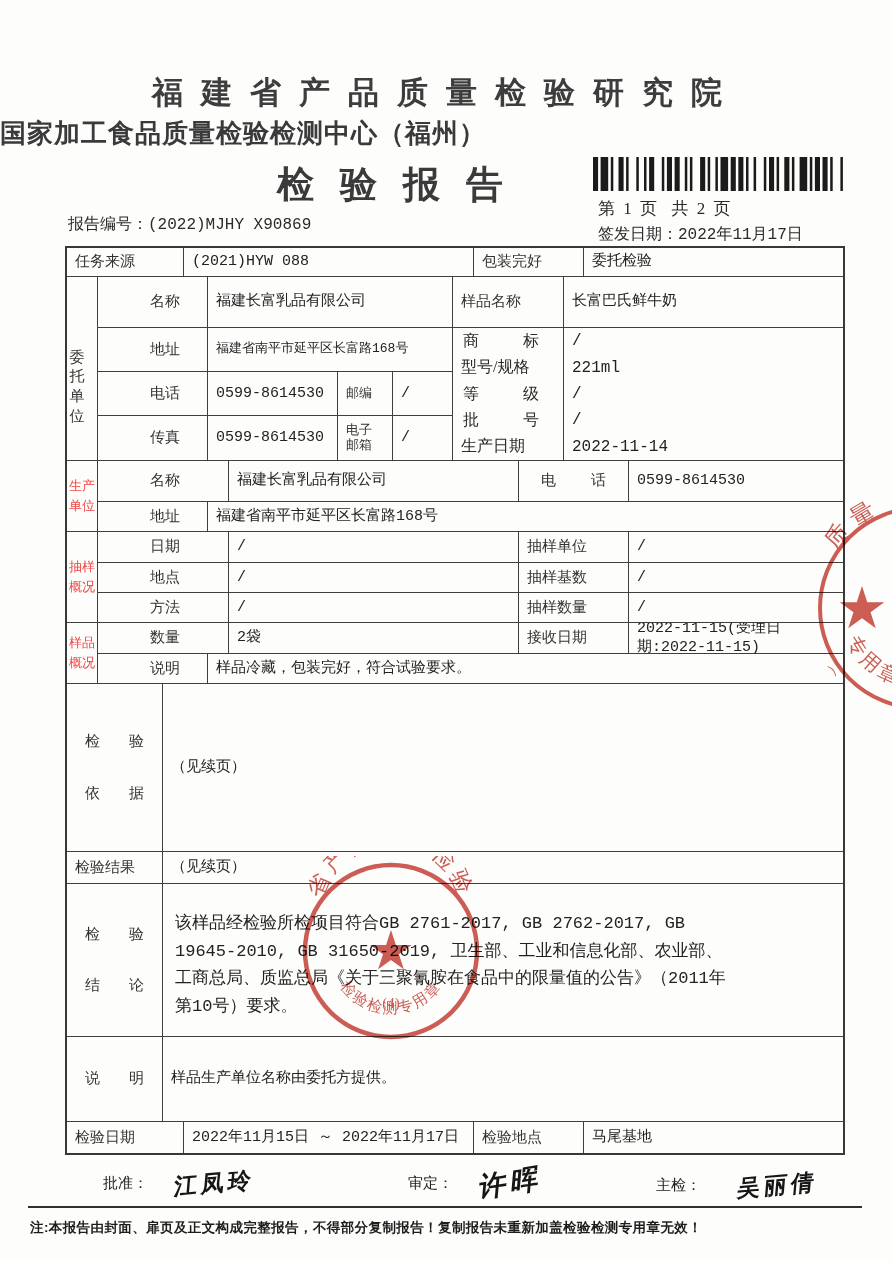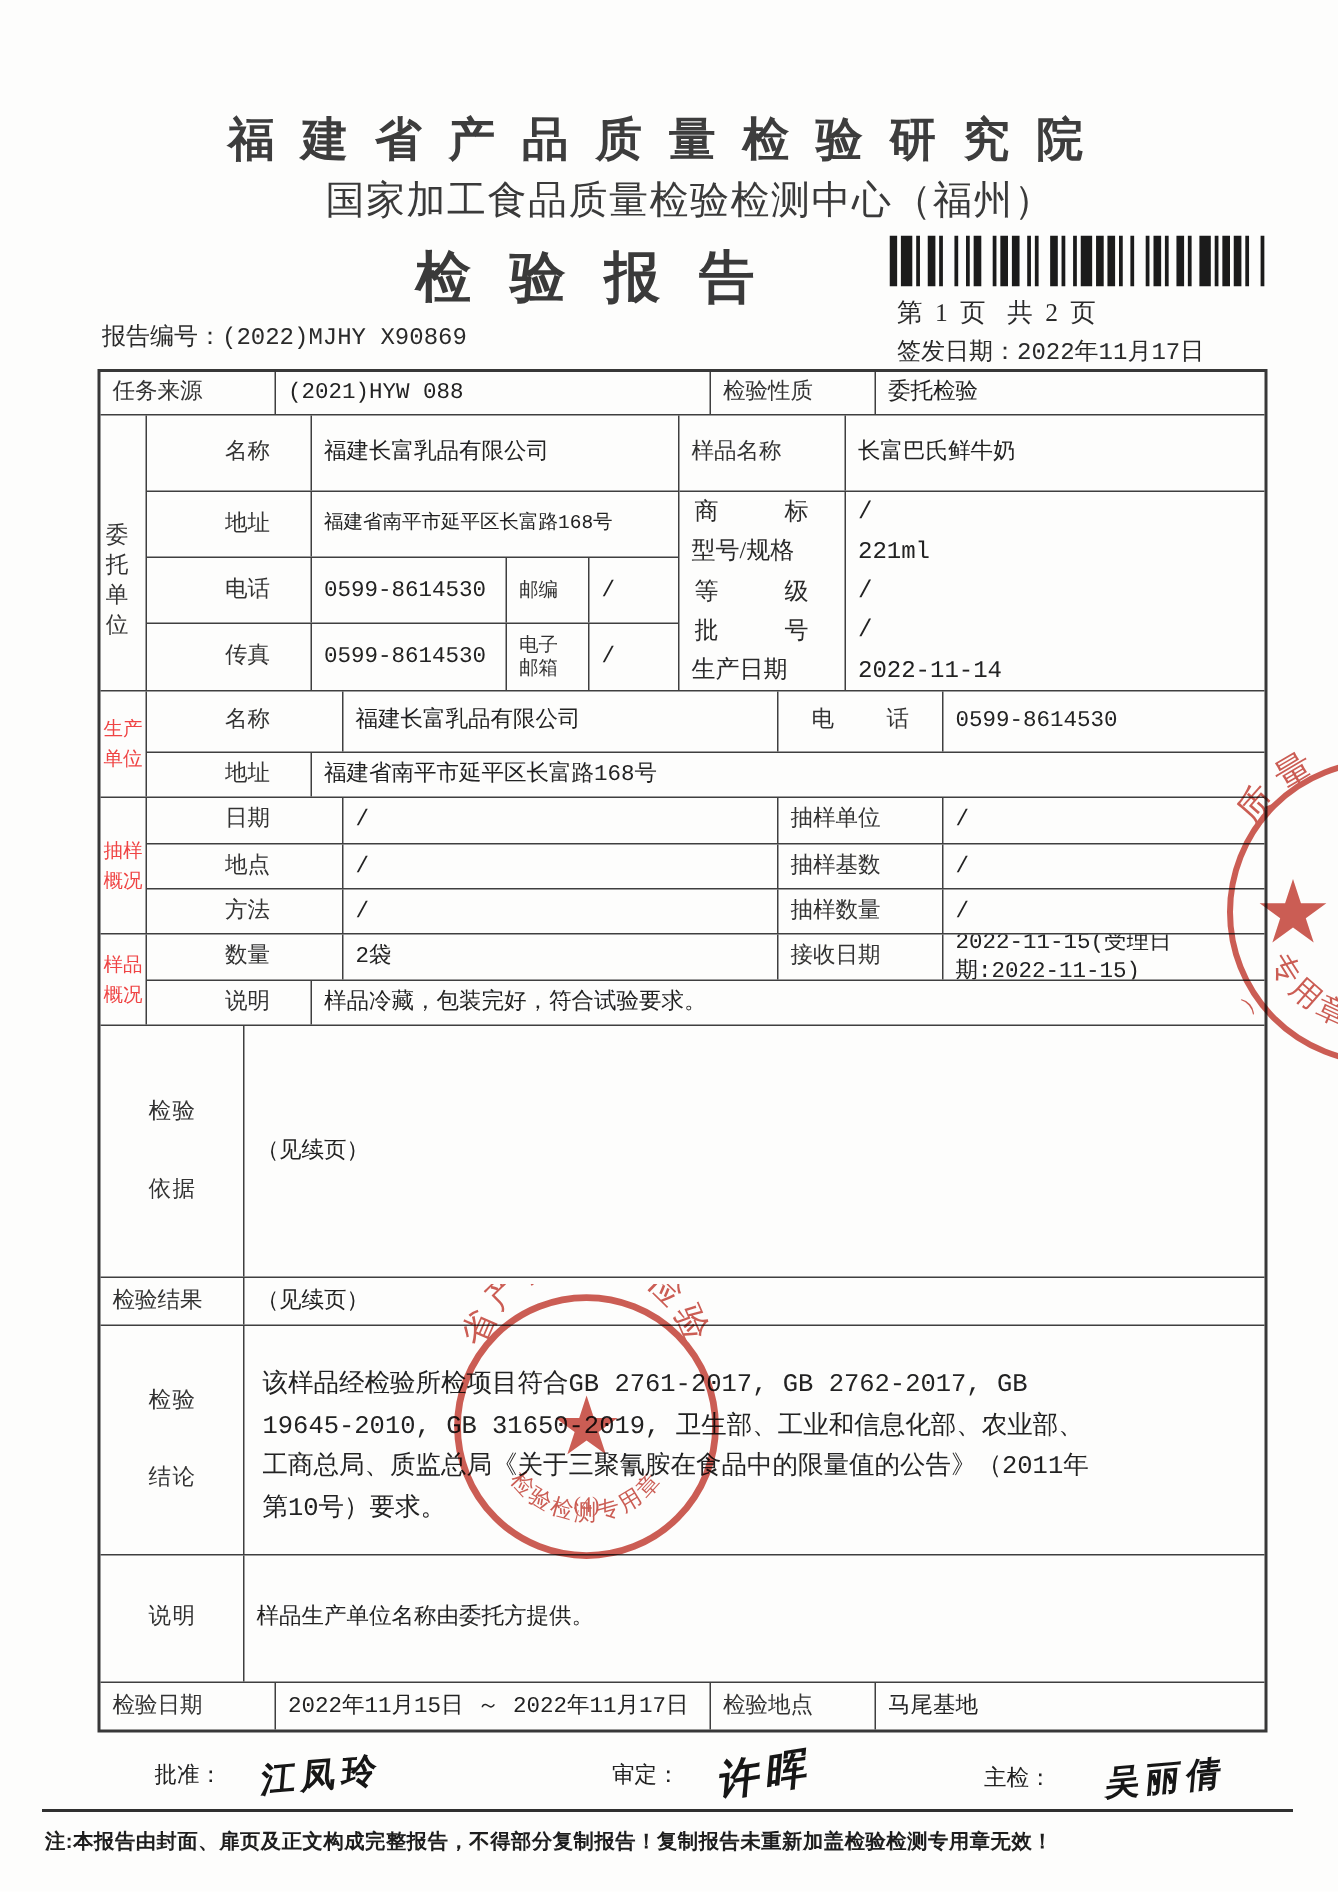--- a/index.html
+++ b/index.html
@@ -4,22 +4,22 @@
 <style>
   :root{ --line:#3f3f3f; --ink:#2a2a2a; --red:#c23a2f; }
   *{ box-sizing:border-box; margin:0; padding:0; }
   html,body{ width:892px; height:1261px; }
   body{ position:relative; background:#fdfdfc; overflow:hidden;
         font-family:"Liberation Serif","DejaVu Serif",serif; color:var(--ink); }
 
   
   .hdr-title{ position:absolute; top:72px; left:0; width:100%; text-align:center;
       font-size:31px; font-weight:700; letter-spacing:18px; padding-left:0; color:#3d3d3d; }
-  .hdr-sub{ position:absolute; top:116px; left:0; width:100%; text-align:center;
-      font-size:26px; font-weight:400; letter-spacing:1px; color:#3a3a3a;padding-left:28px; }
+  .hdr-sub{ position:absolute; top:116px; left:0; width:100%; 
+      font-size:26px; font-weight:700; letter-spacing:1px; color:#3a3a3a; }
   .hdr-report{ position:absolute; top:160px; left:0; width:780px; text-align:center;
       font-size:37px; font-weight:700; letter-spacing:26px; padding-left:26px; color:#3a3a3a; }
   .barcode{ position:absolute; left:593px; top:157px; width:258px; height:34px; }
   .pageinfo{ position:absolute; left:598px; top:197px; font-size:17px; letter-spacing:2px; white-space:pre; }
   .repno{ position:absolute; left:68px; top:214px; font-size:16px; }
   .issuedate{ position:absolute; left:598px; top:224px; font-size:16px; }
   .mono{ font-family:"Liberation Mono","DejaVu Sans Mono",monospace; }
 
   
   .rtable{ position:absolute; left:65px; top:246px; width:780px;
@@ -41,21 +41,21 @@
   .h85{ height:85px; } .h153{ height:153px; } .h168{ height:168px; } .h184{ height:184px; }
   .sm{ font-size:13px; line-height:1.15; }
   .vert{ writing-mode:vertical-lr; text-align:center; letter-spacing:20px; font-size:15px;
          padding:14px 0 0 0; width:30px; flex:none; display:block; color:#333; }
   .wrap2{ width:30px; flex:none; display:flex; align-items:center; justify-content:center;
           text-align:center; font-size:13px; line-height:20px; word-break:break-all; padding:0 2px; color:#ef4444; }
   .jl{ display:block; width:100%; text-align:justify; text-align-last:justify; padding:0 14px; }
   .stack{ display:flex; flex-direction:column; justify-content:space-around; }
   .stack .srow{ flex:1; display:flex; align-items:center; padding-left:8px; }
   .stack .srow .jl{ padding:0 24px 0 2px; }
-  .lab2{ flex-direction:column; justify-content:center; gap:32px; align-items:flex-start; padding:0 18px; }
+  .lab2{ flex-direction:column; justify-content:center; gap:32px; align-items:flex-start; padding:0 4px; }
   .para{ display:block; padding:26px 116px 8px 12px; line-height:1.62; font-size:17px; }
 
   
   .sigblk{ position:absolute; display:flex; align-items:center; gap:26px; z-index:2;justify-content:space-between; }
   .siglab{ font-size:15px; color:#222; }
   .handw{ font-size:23px; font-weight:600; color:#161616; display:inline-block;
           transform:rotate(-5deg) skewX(-10deg); letter-spacing:4px; }
   .handw.big{ font-size:28px; transform:rotate(-9deg) skewX(-14deg); }
   .rule{ position:absolute; left:28px; top:1206px; width:834px; height:2.4px; background:#303030; }
   .footnote{ position:absolute; left:30px; top:1219px; width:845px; font-size:13.5px; font-weight:700;
@@ -120,21 +120,21 @@
   </div>
   <div class="issuedate">
     <span>签发日期：</span><span class="mono">2022年11月17日</span>
   </div>
 
   <div class="rtable">
 
     <div class="band h28">
       <div class="cell lab w95">任务来源</div>
       <div class="cell val w290 bl">(2021)HYW 088</div>
-      <div class="cell lab w110 bl">检验性质</div>
+      <div class="cell lab w110 bl">包装完好</div>
       <div class="cell val f1 bl">委托检验</div>
     </div>
 
     <div class="band h184">
       <div class="vert">委托单位</div>
       <div class="col w355 bl">
         <div class="row h50">
           <div class="cell lab w65">名称</div>
           <div class="cell val f1 bl">福建长富乳品有限公司</div>
         </div>

